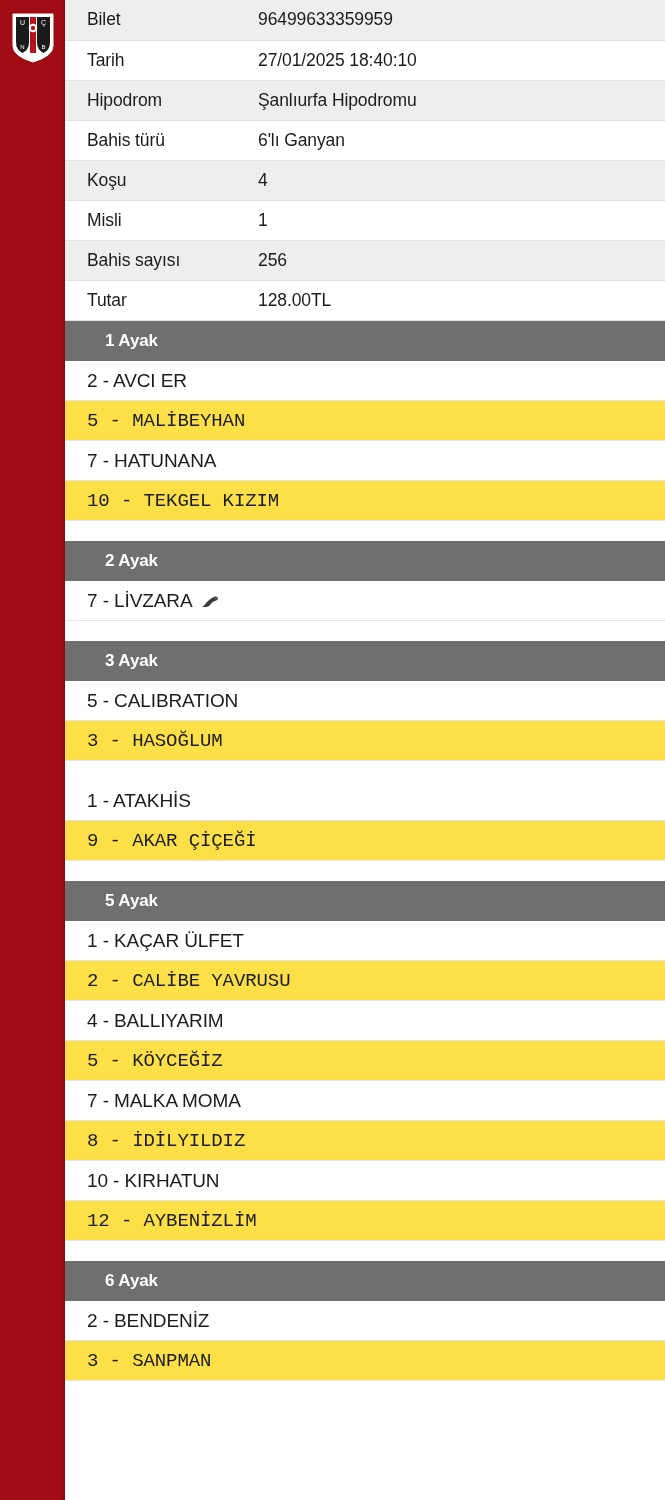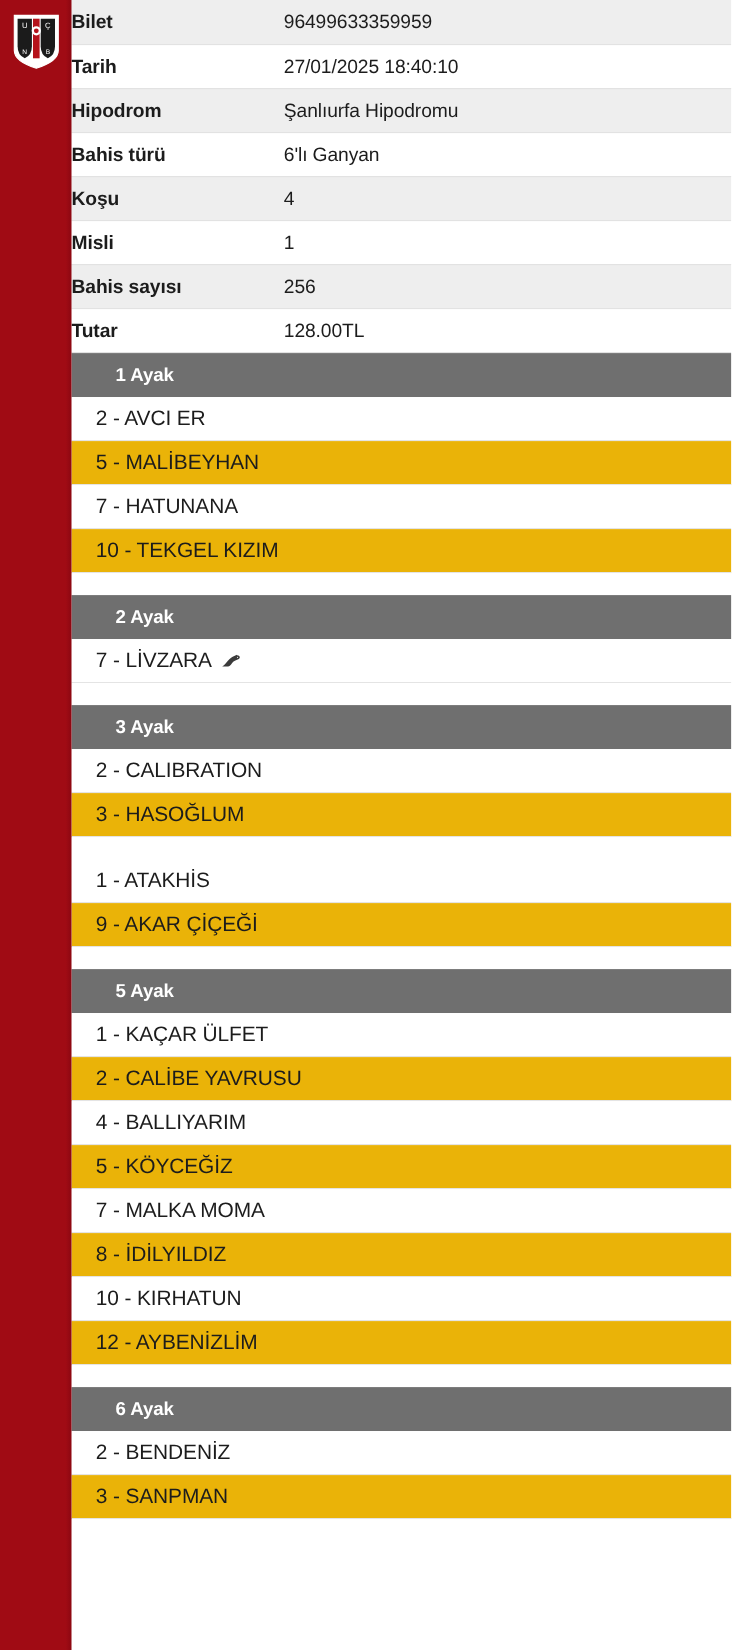--- a/index.html
+++ b/index.html
@@ -48,23 +48,23 @@
   .info-table tr:nth-child(odd) { background: #eeeeee; }
   .info-table tr:nth-child(even) { background: #ffffff; }
   .info-table td {
     font-size: 17.5px;
     color: #1c1c1c;
     padding: 0 0 0 0;
     vertical-align: middle;
     border-bottom: 1px solid #e2e2e2;
   }
   .info-table td.k {
-    font-weight: bold;
+    font-weight: normal;
     width: 185px;
-    padding-left: 0;
+    padding-left: 22px;
     letter-spacing: -0.1px;
   }
   .info-table td.v {
     font-weight: normal;
     padding-left: 8px;
     letter-spacing: -0.1px;
   }
 
   
   .leg-header {
@@ -83,21 +83,21 @@
     line-height: 40px;
     font-size: 19px;
     color: #1c1c1c;
     padding-left: 22px;
     border-bottom: 1px solid #e4e4e4;
     background: #ffffff;
     letter-spacing: -0.1px;
     white-space: nowrap;
     overflow: hidden;
   }
-  .leg-list li.alt { background: #eab308; }
+  .leg-list li.alt { background: #fde047; font-family: Liberation Mono, monospace; }
   .horse-icon {
     display: inline-block;
     margin-left: 8px;
     vertical-align: -2px;
   }
   .gap {
     height: 20px;
     background: #ffffff;
   }
   .tail { flex: 1 1 auto; background: #ffffff; }
@@ -176,21 +176,21 @@
         <ul class="leg-list">
           <li><span>7 - LİVZARA</span><span class="horse-icon"><svg width="18" height="14" viewBox="0 0 18 14" xmlns="http://www.w3.org/2000/svg">
                 <path d="M1 12 C3 11 4 9 6 7 C8 5 10 3 13 2 C15 1.4 17 2 17 3.6 C17 5 15.6 5.6 14 6 C12 6.6 10.4 8 9.4 9.6 C8.6 11 7 12 5 12 Z" fill="#3b3b3b"></path>
                 <path d="M12.8 2.6 l1.4 -1.4 l0.6 1.5 z" fill="#3b3b3b"></path>
                 <circle cx="15" cy="3.6" r="0.5" fill="#ffffff"></circle>
               </svg></span></li>
         </ul>
         <div class="gap"></div>
         <div class="leg-header">3 Ayak</div>
         <ul class="leg-list">
-          <li><span>2 - CALIBRATION</span></li>
+          <li><span>5 - CALIBRATION</span></li>
           <li class="alt"><span>3 - HASOĞLUM</span></li>
         </ul>
         <div class="gap"></div>
         <ul class="leg-list">
           <li><span>1 - ATAKHİS</span></li>
           <li class="alt"><span>9 - AKAR ÇİÇEĞİ</span></li>
         </ul>
         <div class="gap"></div>
         <div class="leg-header">5 Ayak</div>
         <ul class="leg-list">

